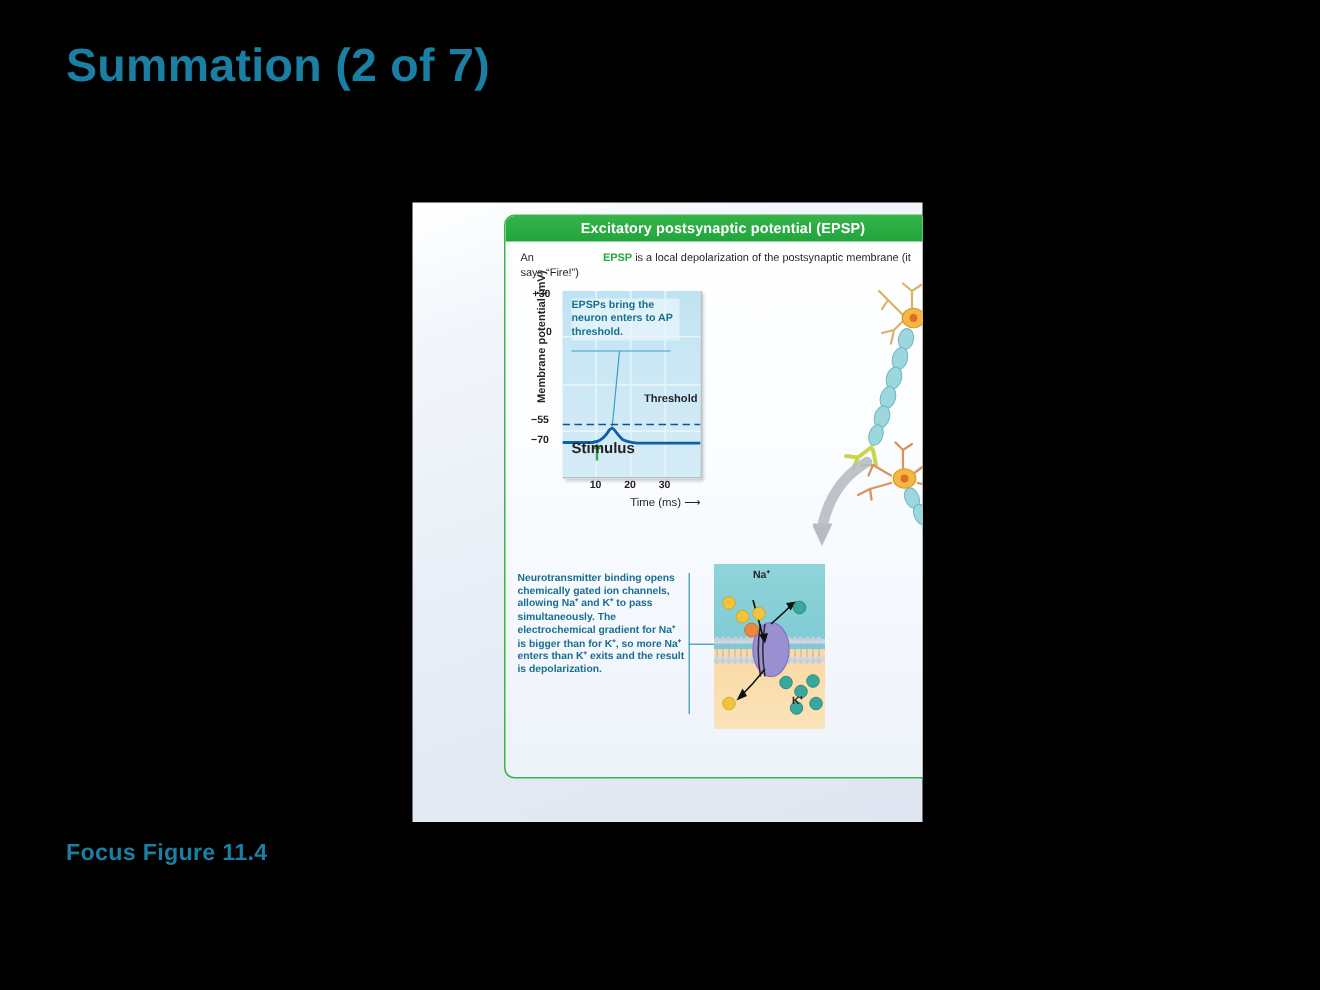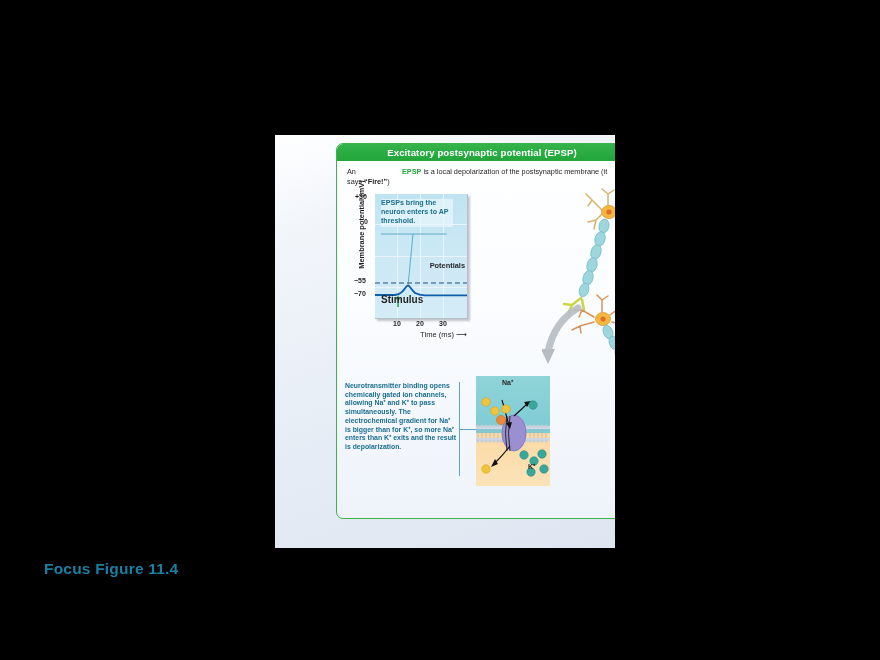--- a/index.html
+++ b/index.html
@@ -72,21 +72,21 @@
     line-height: 17px;
     letter-spacing: 0.1px;
   }
   #epsp-subtitle {
     margin: 6px 10px 0 10px;
     font-size: 7.3px;
     line-height: 9.6px;
     color: #231f20;
   }
   #epsp-subtitle .hl { color: #27a93c; font-weight: bold; padding-left: 44px; }
-  #epsp-subtitle .fire { font-weight: bold; }
+  #epsp-subtitle .fire { font-weight: normal; }
 
   
   #chart-wrap {
     position: absolute;
     left: 4px;
     top: 48px;
     width: 132px;
     height: 150px;
   }
   #y-axis-title {
@@ -255,20 +255,21 @@
     letter-spacing: 0.2px;
     white-space: nowrap;
   }
 </style>
 </head>
 <body>
 
 <div id="slide">
 
   <div class="title-block">
+    <div class="title-line"><span>Summation</span> <span class="count">(2 of 7)</span></div>
   </div>
 
   <div id="figure-panel">
 
     <div id="epsp-box">
 
       <div id="epsp-header">Excitatory postsynaptic potential (EPSP)</div>
 
       <div id="epsp-subtitle"><span>An </span><span class="hl">EPSP</span><span> is a local depolarization of the postsynaptic membrane (it says </span><span class="fire">“Fire!”</span><span>)</span></div>
 
@@ -292,21 +293,21 @@
 
             <path d="M0,101 L20,101 L24,100 Q28,98 31,93 Q33,90.5 34.5,92.5 Q37,96 40,99 Q44,101 50,101.4 L92,101.4" fill="none" stroke="#0e5fa8" stroke-width="1.9" stroke-linejoin="round"></path>
 
             <g>
               <line x1="23" y1="113" x2="23" y2="104" stroke="#2aa84a" stroke-width="1.6"></line>
               <polygon points="23,101.5 20.4,105.5 25.6,105.5" fill="#2aa84a"></polygon>
             </g>
           </svg>
 
           <div class="chart-note">EPSPs bring the neuron enters to AP threshold.</div>
-          <div class="threshold-label">Potentials</div>
+          <div class="threshold-label">Threshold</div>
           <div class="stimulus-label">Stimulus</div>
         </div>
 
         <div class="ytick" style="left:14px; top:1px;">+30</div>
         <div class="ytick" style="left:23px; top:26px;">0</div>
         <div class="ytick" style="left:13px; top:85px;">−55</div>
         <div class="ytick" style="left:13px; top:98px;">−70</div>
 
         <div id="xtick-row">
           <div class="xtick" style="left:22px;">10</div>

